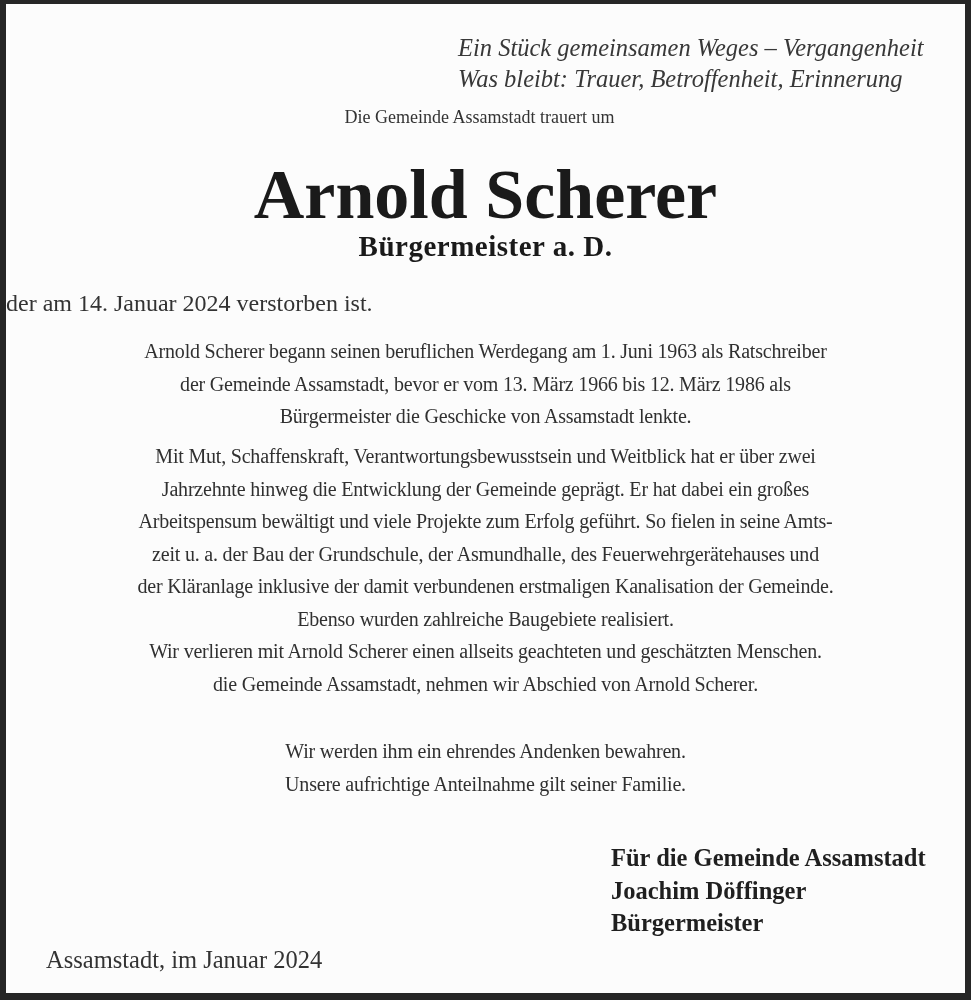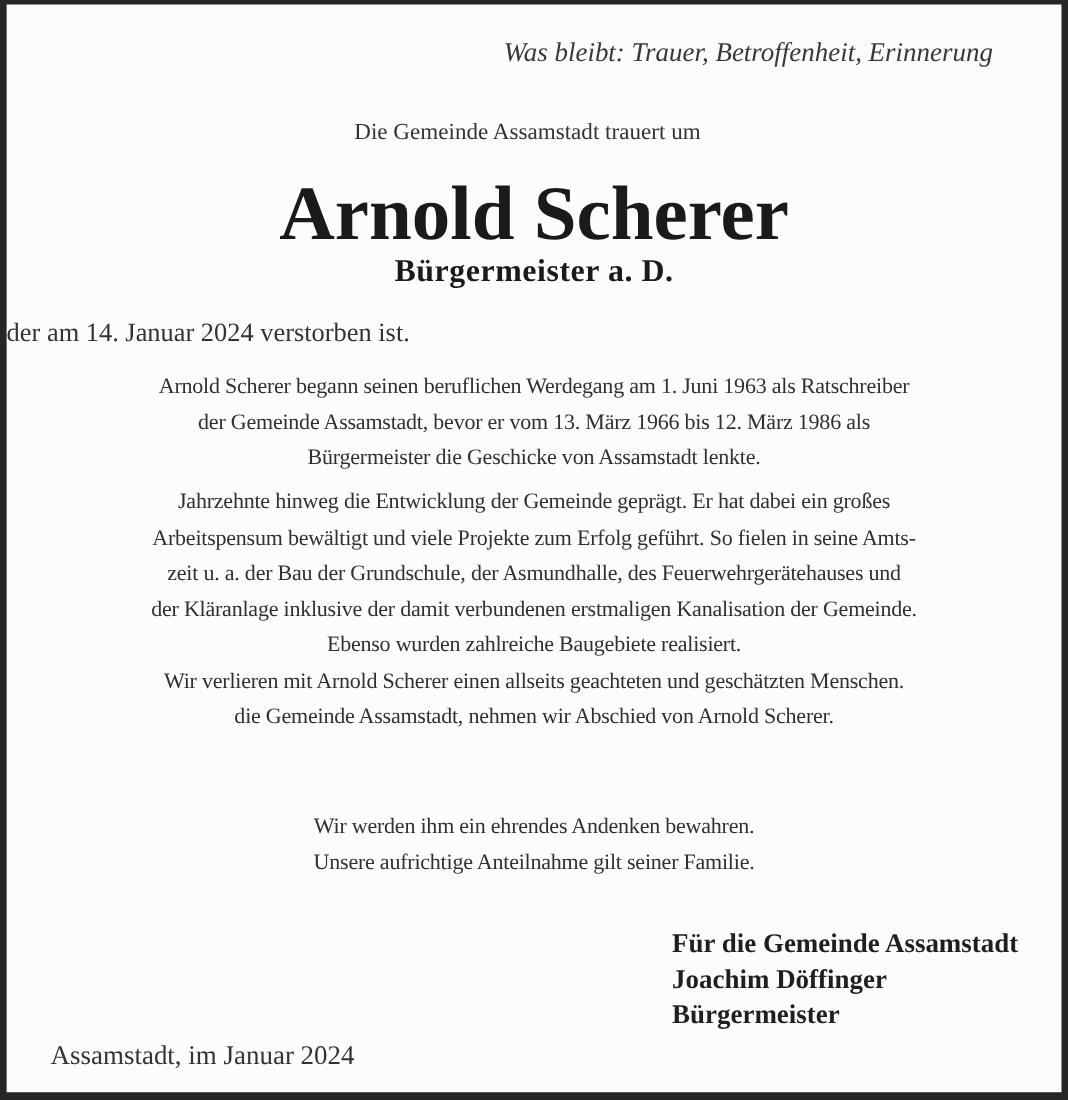--- a/index.html
+++ b/index.html
@@ -28,21 +28,21 @@
     font-style: italic;
     font-size: 24.5px;
     line-height: 31px;
     color: #383838;
     white-space: nowrap;
   }
   .intro {
     left: 0; right: 12px;
     top: 103px;
     text-align: center;
-    font-size: 21px;
+    font-size: 18px;
     color: #333333;
   }
   .name {
     left: 0; right: 0;
     top: 146px;
     margin: 12px;
     text-align: center;
     font-size: 70px;
     line-height: 66px;
     font-weight: bold;
@@ -92,38 +92,40 @@
     color: #333333;
     white-space: nowrap;
   }
 </style>
 </head>
 <body>
 
 <div class="page">
 
   <div class="block motto">
+      <div>Ein Stück gemeinsamen Weges – Vergangenheit</div>
       <div>Was bleibt: Trauer, Betroffenheit, Erinnerung</div>
     </div>
 
   <div class="block intro">Die Gemeinde Assamstadt trauert um</div>
 
   <h1 class="block name">Arnold Scherer</h1>
 
   <div class="block role">Bürgermeister a. D.</div>
 
   <div class="block death-line">der am 14. Januar 2024 verstorben ist.</div>
 
   <div class="block para para-1">
       <div>Arnold Scherer begann seinen beruflichen Werdegang am 1. Juni 1963 als Ratschreiber</div>
       <div>der Gemeinde Assamstadt, bevor er vom 13. März 1966 bis 12. März 1986 als</div>
       <div>Bürgermeister die Geschicke von Assamstadt lenkte.</div>
     </div>
 
   <div class="block para para-2">
+      <div>Mit Mut, Schaffenskraft, Verantwortungsbewusstsein und Weitblick hat er über zwei</div>
       <div>Jahrzehnte hinweg die Entwicklung der Gemeinde geprägt. Er hat dabei ein großes</div>
       <div>Arbeitspensum bewältigt und viele Projekte zum Erfolg geführt. So fielen in seine Amts-</div>
       <div>zeit u. a. der Bau der Grundschule, der Asmundhalle, des Feuerwehrgerätehauses und</div>
       <div>der Kläranlage inklusive der damit verbundenen erstmaligen Kanalisation der Gemeinde.</div>
       <div>Ebenso wurden zahlreiche Baugebiete realisiert.</div>
       <div>Wir verlieren mit Arnold Scherer einen allseits geachteten und geschätzten Menschen.</div>
       <div>die Gemeinde Assamstadt, nehmen wir Abschied von Arnold Scherer.</div>
     </div>
 
   <div class="block para para-3">

